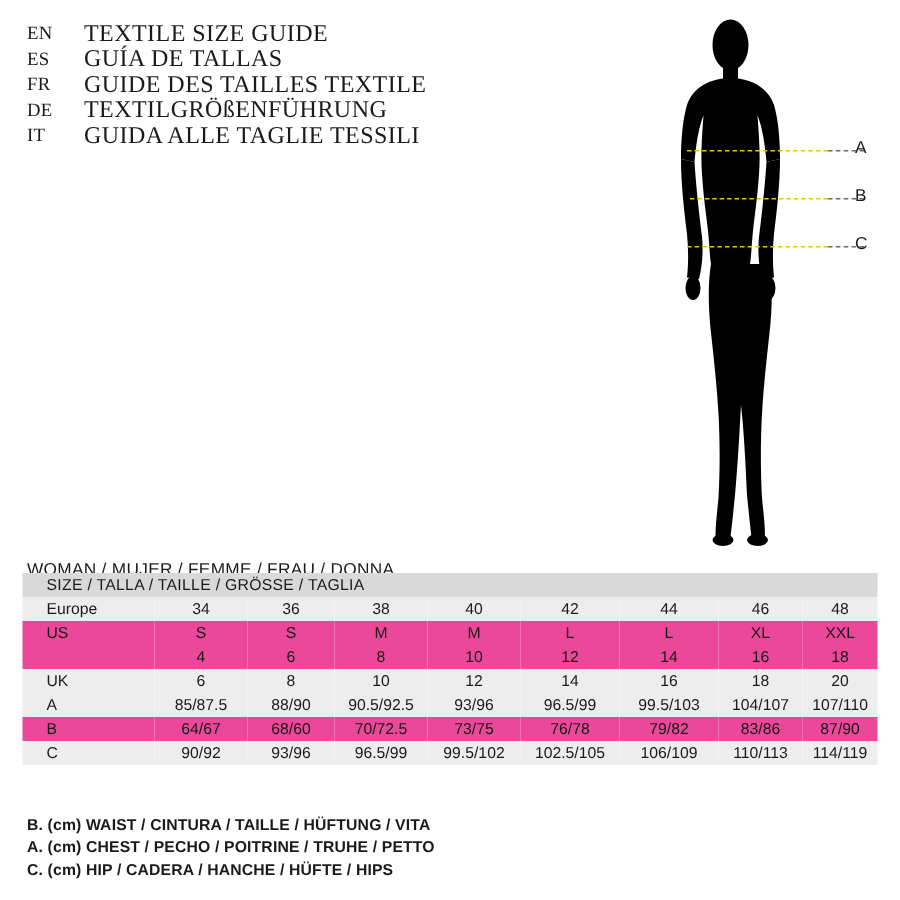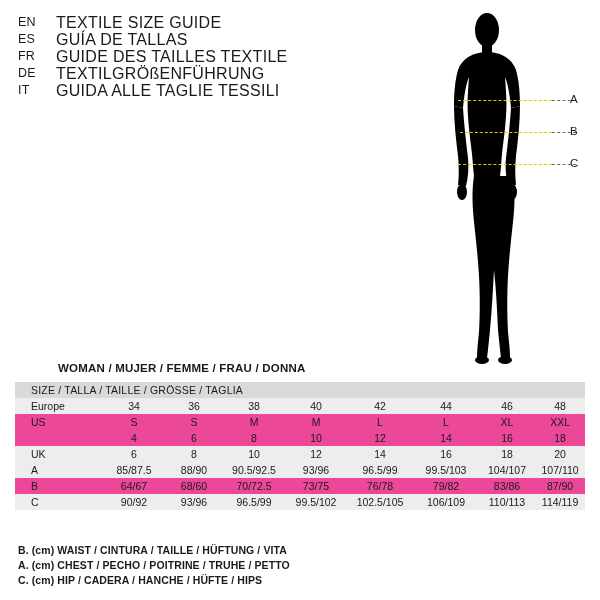--- a/index.html
+++ b/index.html
@@ -26,20 +26,21 @@
     position: absolute;
     left: 18px;
     top: 14px;
     width: 420px;
   }
   .lang-row {
     display: flex;
     align-items: center;
     height: 17px;
     line-height: 17px;
+    font-family: Liberation Serif, serif;
   }
   .lang-code {
     width: 38px;
     font-size: 12.5px;
     letter-spacing: 0.2px;
     color: #1a1a1a;
   }
   .lang-text {
     font-size: 16px;
     letter-spacing: 0.3px;
@@ -70,26 +71,25 @@
   .measure-label {
     position: absolute;
     font-size: 11.5px;
     color: #1a1a1a;
   }
 
   
   .woman-caption {
     position: absolute;
     left: 18px;
-    top: 362px;
+    top: 374px;
     font-size: 11.5px;
-    font-weight: bold;
+    font-weight: normal;
     letter-spacing: 0.2px;
     color: #1a1a1a;
-    margin-left: 40px;
   }
 
   
   .table-wrap {
     position: absolute;
     left: 15px;
     top: 382px;
     width: 570px;
   }
   table.size-table {

